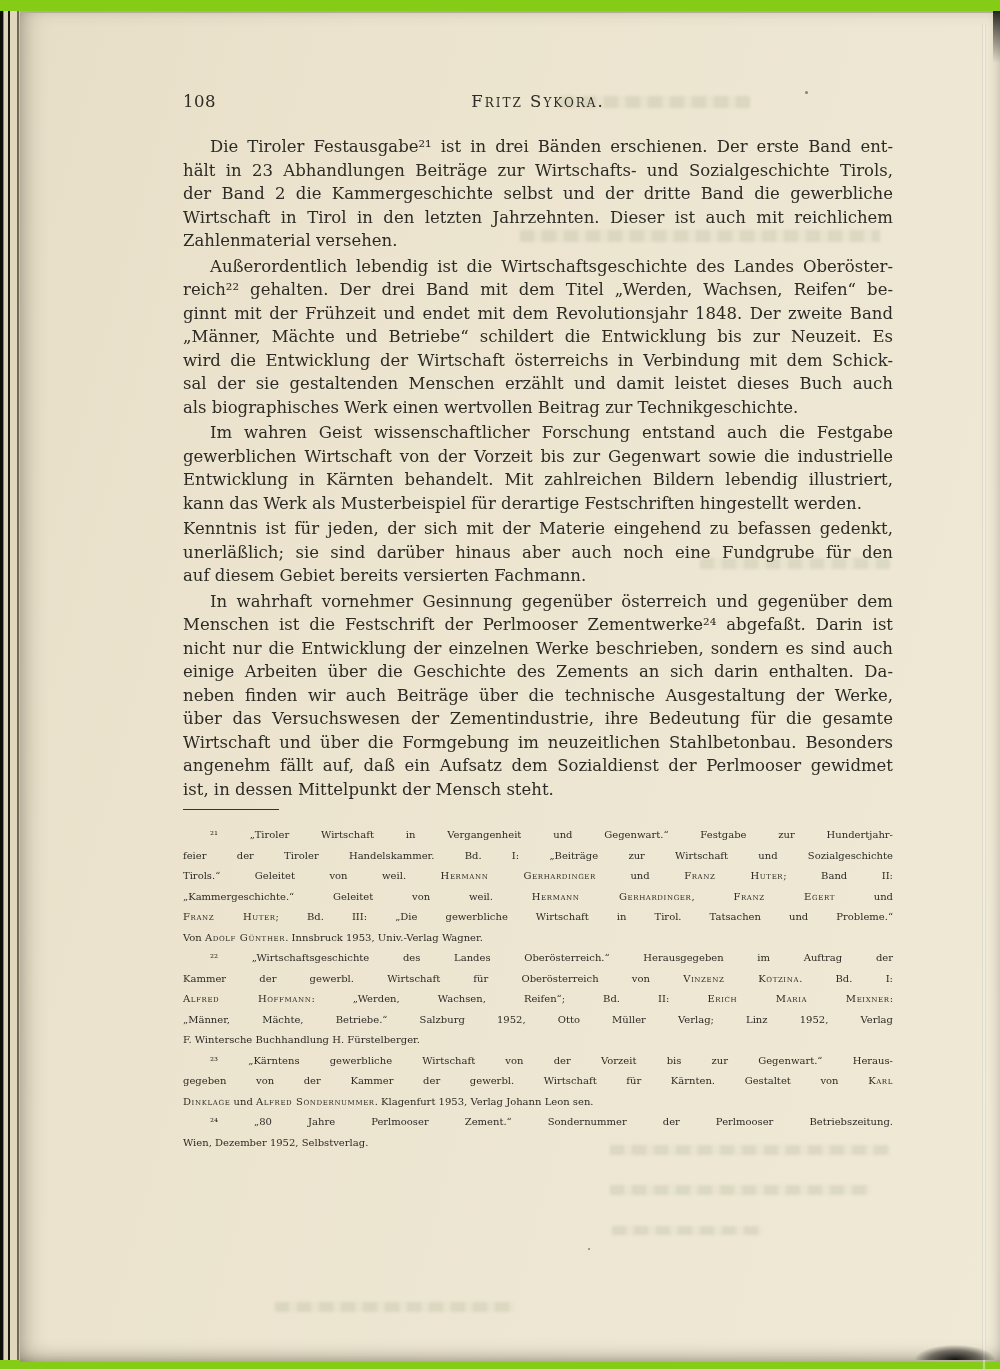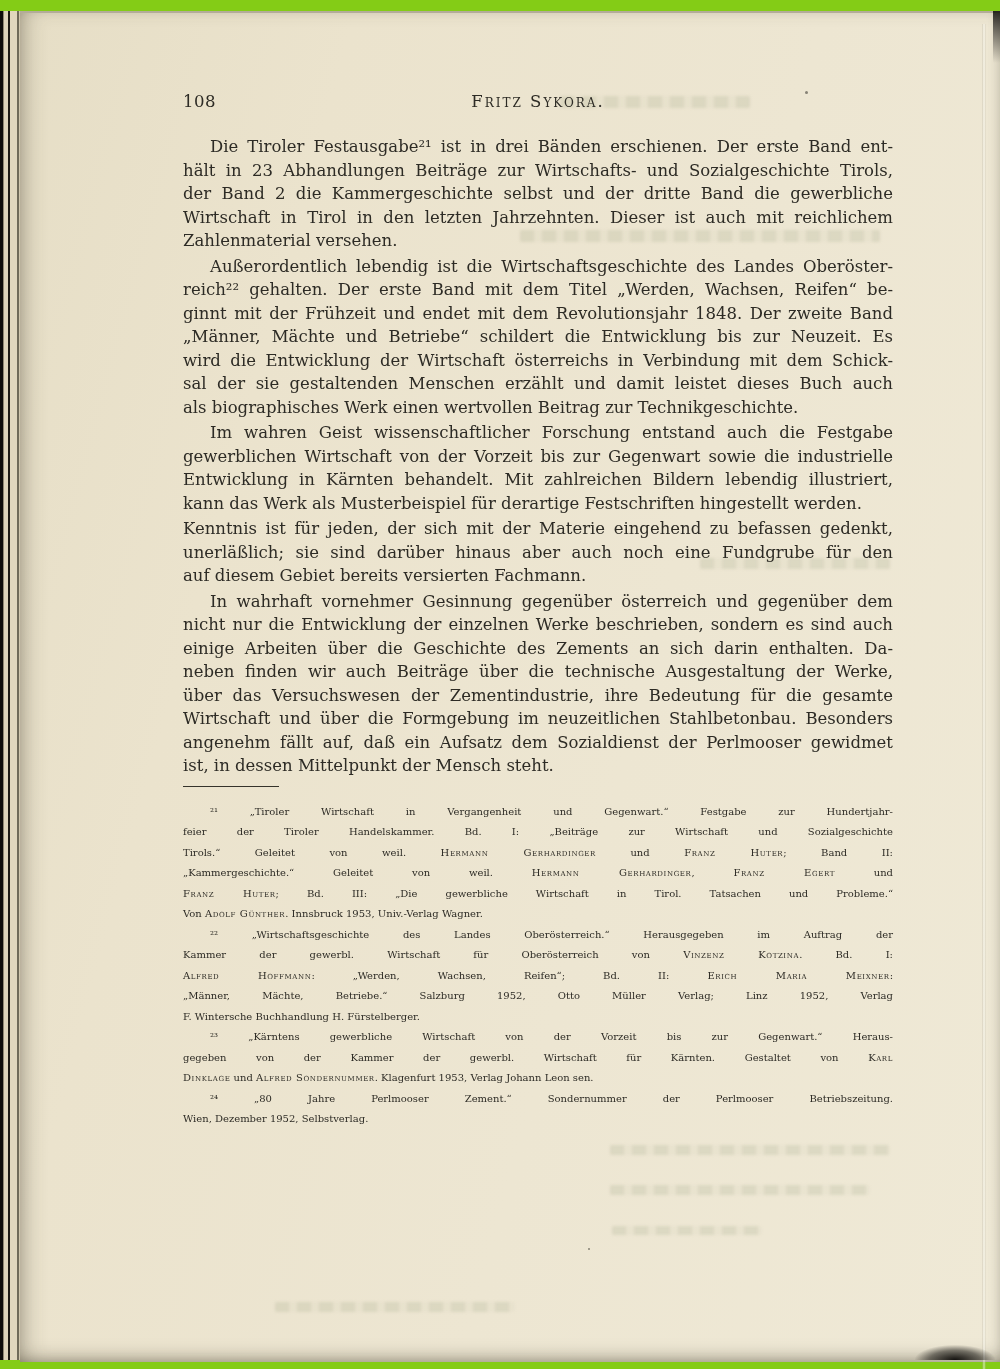--- a/index.html
+++ b/index.html
@@ -109,40 +109,41 @@
       <div id="paragraphs" class="bodytext">
           <div class="paragraph">
             <div class="bline first">Die Tiroler Festausgabe²¹ ist in drei Bänden erschienen. Der erste Band ent-</div>
             <div class="bline">hält in 23 Abhandlungen Beiträge zur Wirtschafts- und Sozialgeschichte Tirols,</div>
             <div class="bline">der Band 2 die Kammergeschichte selbst und der dritte Band die gewerbliche</div>
             <div class="bline">Wirtschaft in Tirol in den letzten Jahrzehnten. Dieser ist auch mit reichlichem</div>
             <div class="bline last">Zahlenmaterial versehen.</div>
           </div>
           <div class="paragraph">
             <div class="bline first">Außerordentlich lebendig ist die Wirtschaftsgeschichte des Landes Oberöster-</div>
-            <div class="bline">reich²² gehalten. Der erste Band mit dem Titel „Werden, Wachsen, Reifen“ be-</div>
+            <div class="bline">reich²² gehalten. Der drei Band mit dem Titel „Werden, Wachsen, Reifen“ be-</div>
             <div class="bline">ginnt mit der Frühzeit und endet mit dem Revolutionsjahr 1848. Der zweite Band</div>
             <div class="bline">„Männer, Mächte und Betriebe“ schildert die Entwicklung bis zur Neuzeit. Es</div>
             <div class="bline">wird die Entwicklung der Wirtschaft österreichs in Verbindung mit dem Schick-</div>
             <div class="bline">sal der sie gestaltenden Menschen erzählt und damit leistet dieses Buch auch</div>
             <div class="bline last">als biographisches Werk einen wertvollen Beitrag zur Technikgeschichte.</div>
           </div>
           <div class="paragraph">
             <div class="bline first">Im wahren Geist wissenschaftlicher Forschung entstand auch die Festgabe</div>
             <div class="bline">gewerblichen Wirtschaft von der Vorzeit bis zur Gegenwart sowie die industrielle</div>
             <div class="bline">Entwicklung in Kärnten behandelt. Mit zahlreichen Bildern lebendig illustriert,</div>
             <div class="bline last">kann das Werk als Musterbeispiel für derartige Festschriften hingestellt werden.</div>
           </div>
           <div class="paragraph">
             <div class="bline">Kenntnis ist für jeden, der sich mit der Materie eingehend zu befassen gedenkt,</div>
             <div class="bline">unerläßlich; sie sind darüber hinaus aber auch noch eine Fundgrube für den</div>
             <div class="bline last">auf diesem Gebiet bereits versierten Fachmann.</div>
           </div>
           <div class="paragraph">
             <div class="bline first">In wahrhaft vornehmer Gesinnung gegenüber österreich und gegenüber dem</div>
+            <div class="bline">Menschen ist die Festschrift der Perlmooser Zementwerke²⁴ abgefaßt. Darin ist</div>
             <div class="bline">nicht nur die Entwicklung der einzelnen Werke beschrieben, sondern es sind auch</div>
             <div class="bline">einige Arbeiten über die Geschichte des Zements an sich darin enthalten. Da-</div>
             <div class="bline">neben finden wir auch Beiträge über die technische Ausgestaltung der Werke,</div>
             <div class="bline">über das Versuchswesen der Zementindustrie, ihre Bedeutung für die gesamte</div>
             <div class="bline">Wirtschaft und über die Formgebung im neuzeitlichen Stahlbetonbau. Besonders</div>
             <div class="bline">angenehm fällt auf, daß ein Aufsatz dem Sozialdienst der Perlmooser gewidmet</div>
             <div class="bline last">ist, in dessen Mittelpunkt der Mensch steht.</div>
           </div>
         </div>
 

